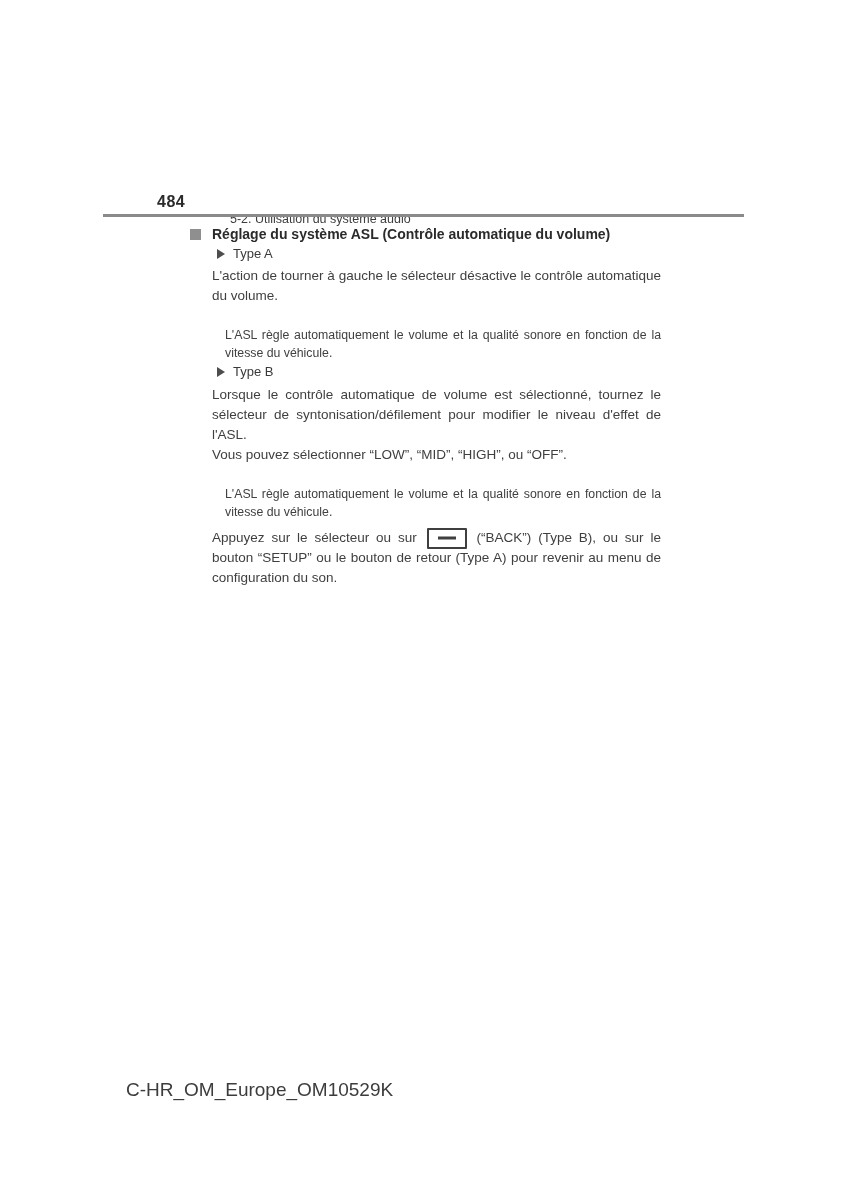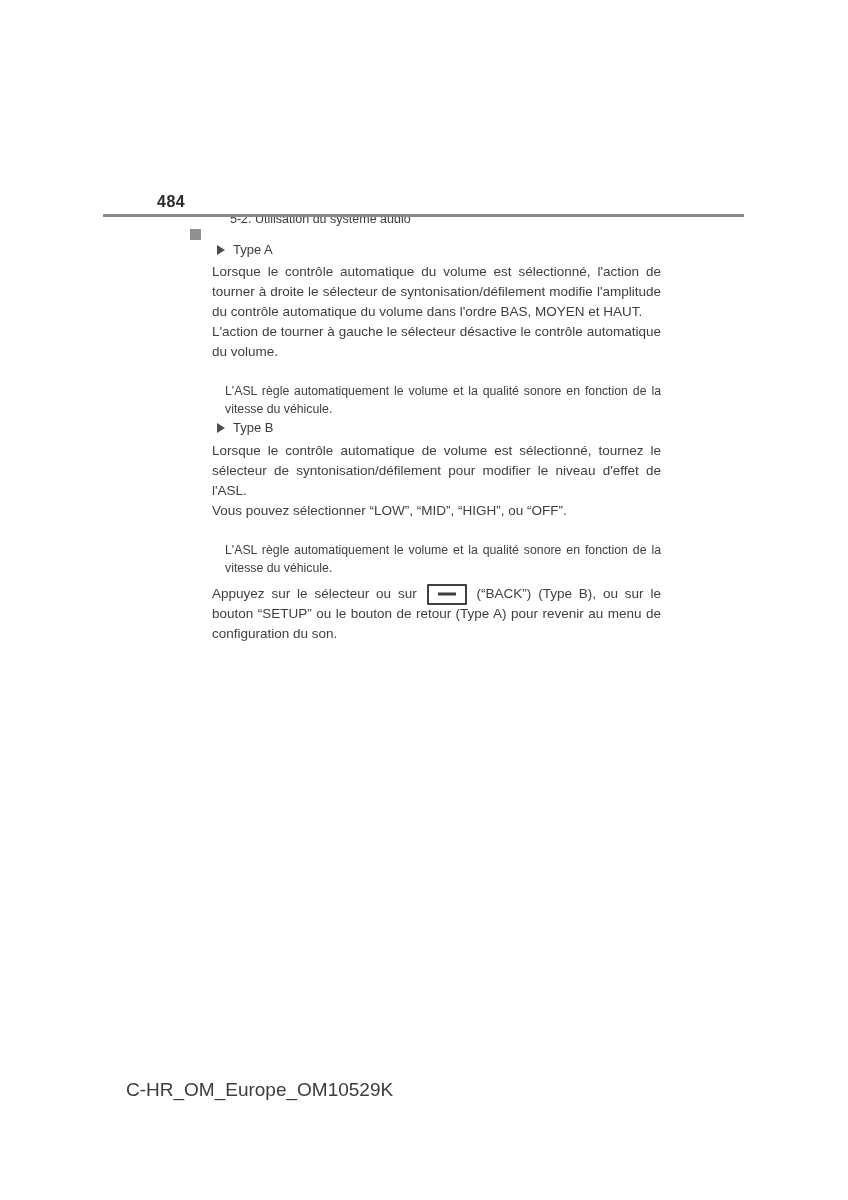--- a/index.html
+++ b/index.html
@@ -91,29 +91,29 @@
 <header class="page-header">
   <span class="page-number">484</span>
   <span class="header-title">5-2. Utilisation du système audio</span>
   <div class="header-rule"></div>
 </header>
 
 <main class="main-col">
 
   <div class="heading-row">
     <span class="bullet-square"></span>
+    <h1 class="section-heading">Réglage du système ASL (Contrôle automatique du volume)</h1>
   </div>
 
   <div class="type-label first">
     <span class="tri-icon"></span>
     <span>Type A</span>
   </div>
 
   <div class="para-block-a">
-    <p class="para">Lorsque le contrôle automatique du volume est sélectionné, l'action de tourner à droite le sélecteur de syntonisation/défilement modifie l'amplitude du contrôle automatique du volume dans l'ordre BAS, MOYEN et HAUT.</p>
     <p class="para">L'action de tourner à gauche le sélecteur désactive le contrôle automatique du volume.</p>
   </div>
 
   <p class="note">L'ASL règle automatiquement le volume et la qualité sonore en fonction de la vitesse du véhicule.</p>
 
   <div class="type-label second">
     <span class="tri-icon"></span>
     <span>Type B</span>
   </div>
 

